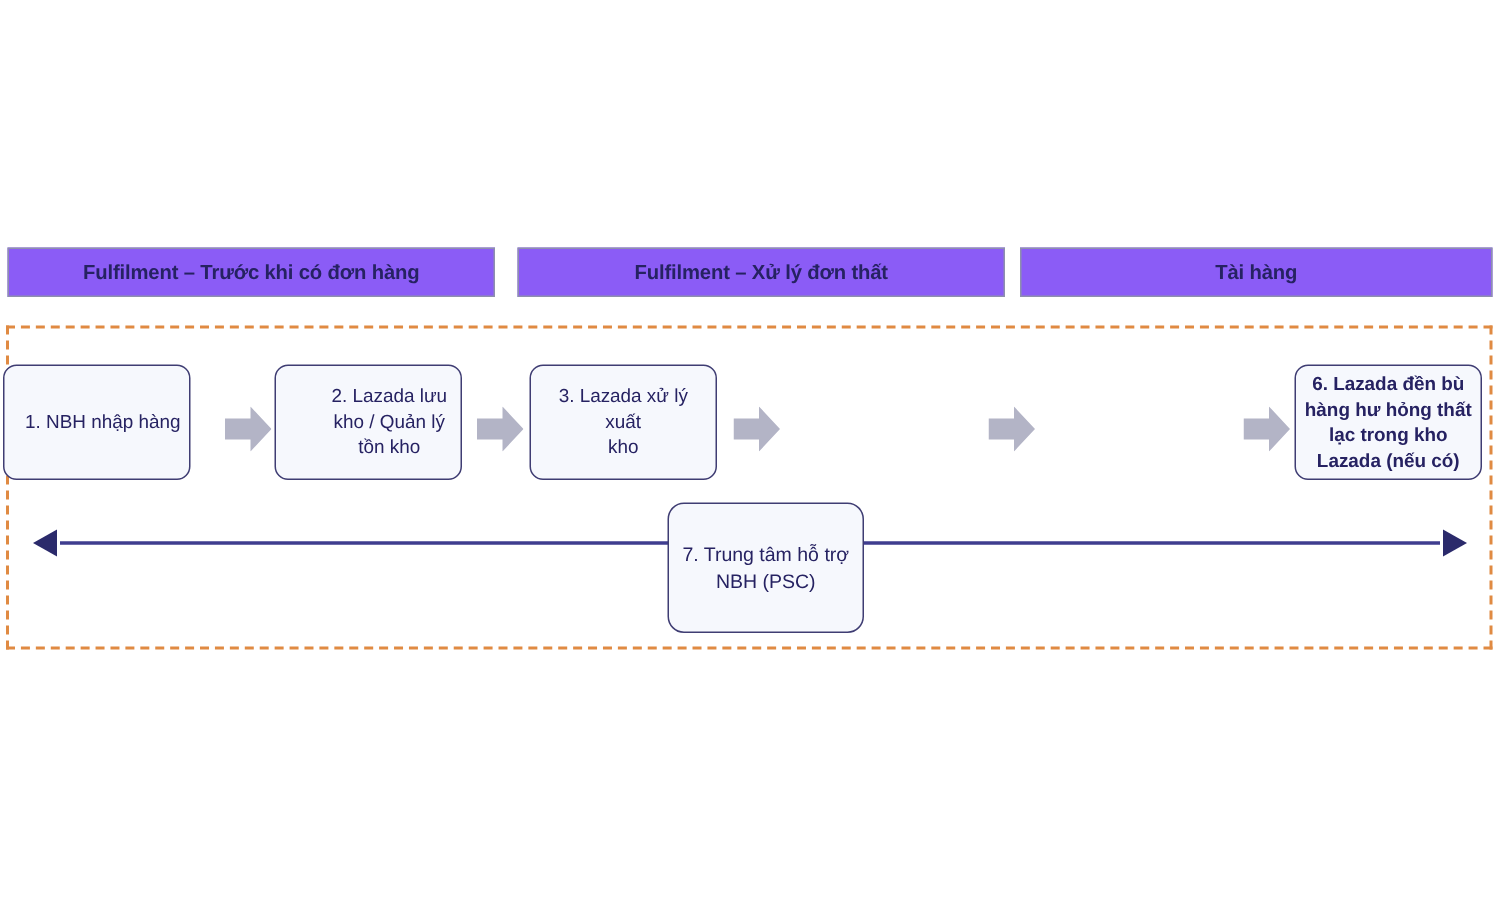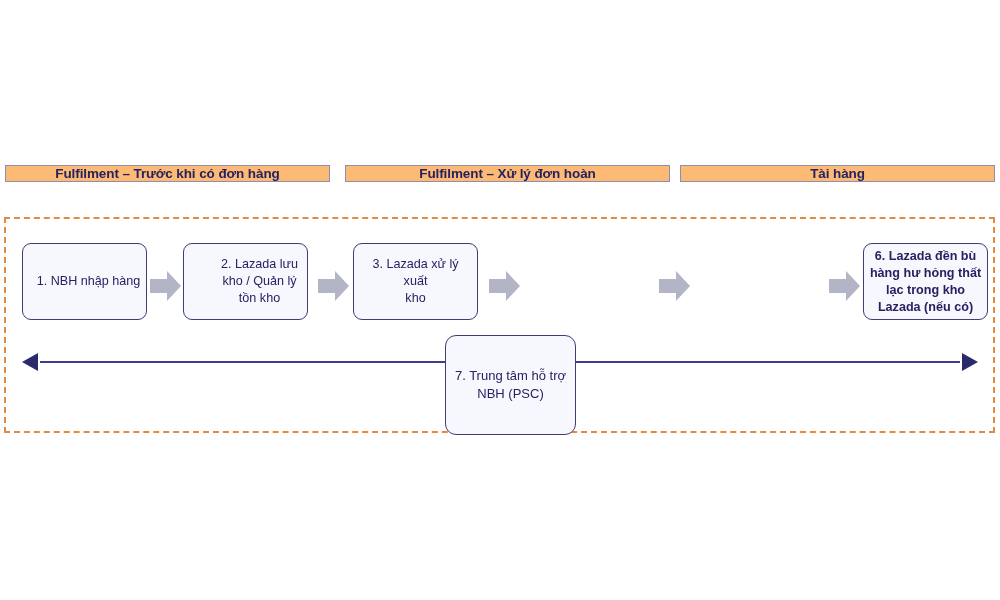--- a/index.html
+++ b/index.html
@@ -18,22 +18,22 @@
   #canvas {
     position: absolute;
     left: 0; top: 0;
     width: 1000px;
     height: 600px;
   }
 
   
   .phase-header {
     position: absolute;
-    height: 17px;
-    background: #fdba74;
+    height: 33px;
+    background: #8b5cf6;
     border: 1px solid #8e8fae;
     box-sizing: border-box;
     display: flex;
     align-items: center;
     justify-content: center;
     color: #262262;
     font-weight: bold;
     font-size: 13.5px;
     letter-spacing: -0.1px;
     white-space: nowrap;
@@ -66,21 +66,21 @@
     display: flex;
     align-items: center;
     justify-content: center;
     text-align: center;
     color: #262262;
     font-size: 12.6px;
     line-height: 17px;
     padding: 2px 4px;
     white-space: pre-line;
   }
-  #step-0 { left: 22px; padding-left: 12px;  }
+  #step-0 { left: 2px; padding-left: 12px;  }
   #step-1 { left: 183px; padding-left: 32px; }
   #step-2 { left: 353px; }
   #step-3 { left: 523px; }
   #step-4 { left: 693px; }
   #step-5 { left: 863px; font-weight: bold; }
 
   
   .chevron {
     position: absolute;
     top: 271px;
@@ -101,42 +101,42 @@
     width: 980px;
     height: 28px;
   }
 
   
   #support-box {
     position: absolute;
     left: 445px;
     top: 335px;
     width: 131px;
-    height: 100px;
+    height: 87px;
     background: #f6f8fd;
     border: 1.6px solid #3f3d73;
     border-radius: 11px;
     box-sizing: border-box;
     display: flex;
     align-items: center;
     justify-content: center;
     text-align: center;
     color: #262262;
     font-size: 13px;
     line-height: 18px;
     white-space: pre-line;
   }
 </style>
 </head>
 <body>
 
 <div id="canvas">
 
   <div class="phase-header" id="phase-0">Fulfilment – Trước khi có đơn hàng</div>
-  <div class="phase-header" id="phase-1">Fulfilment – Xử lý đơn hoàn</div>
+  <div class="phase-header" id="phase-1">Fulfilment – Xử lý đơn thất</div>
   <div class="phase-header" id="phase-2">Tài hàng</div>
 
   <div id="dashed-region"></div>
 
   <div class="step-box" id="step-0">1. NBH nhập hàng</div>
   <div class="step-box" id="step-1">2. Lazada lưu
 kho /  Quản lý
 tồn kho</div>
   <div class="step-box" id="step-2">3. Lazada xử lý
 xuất

